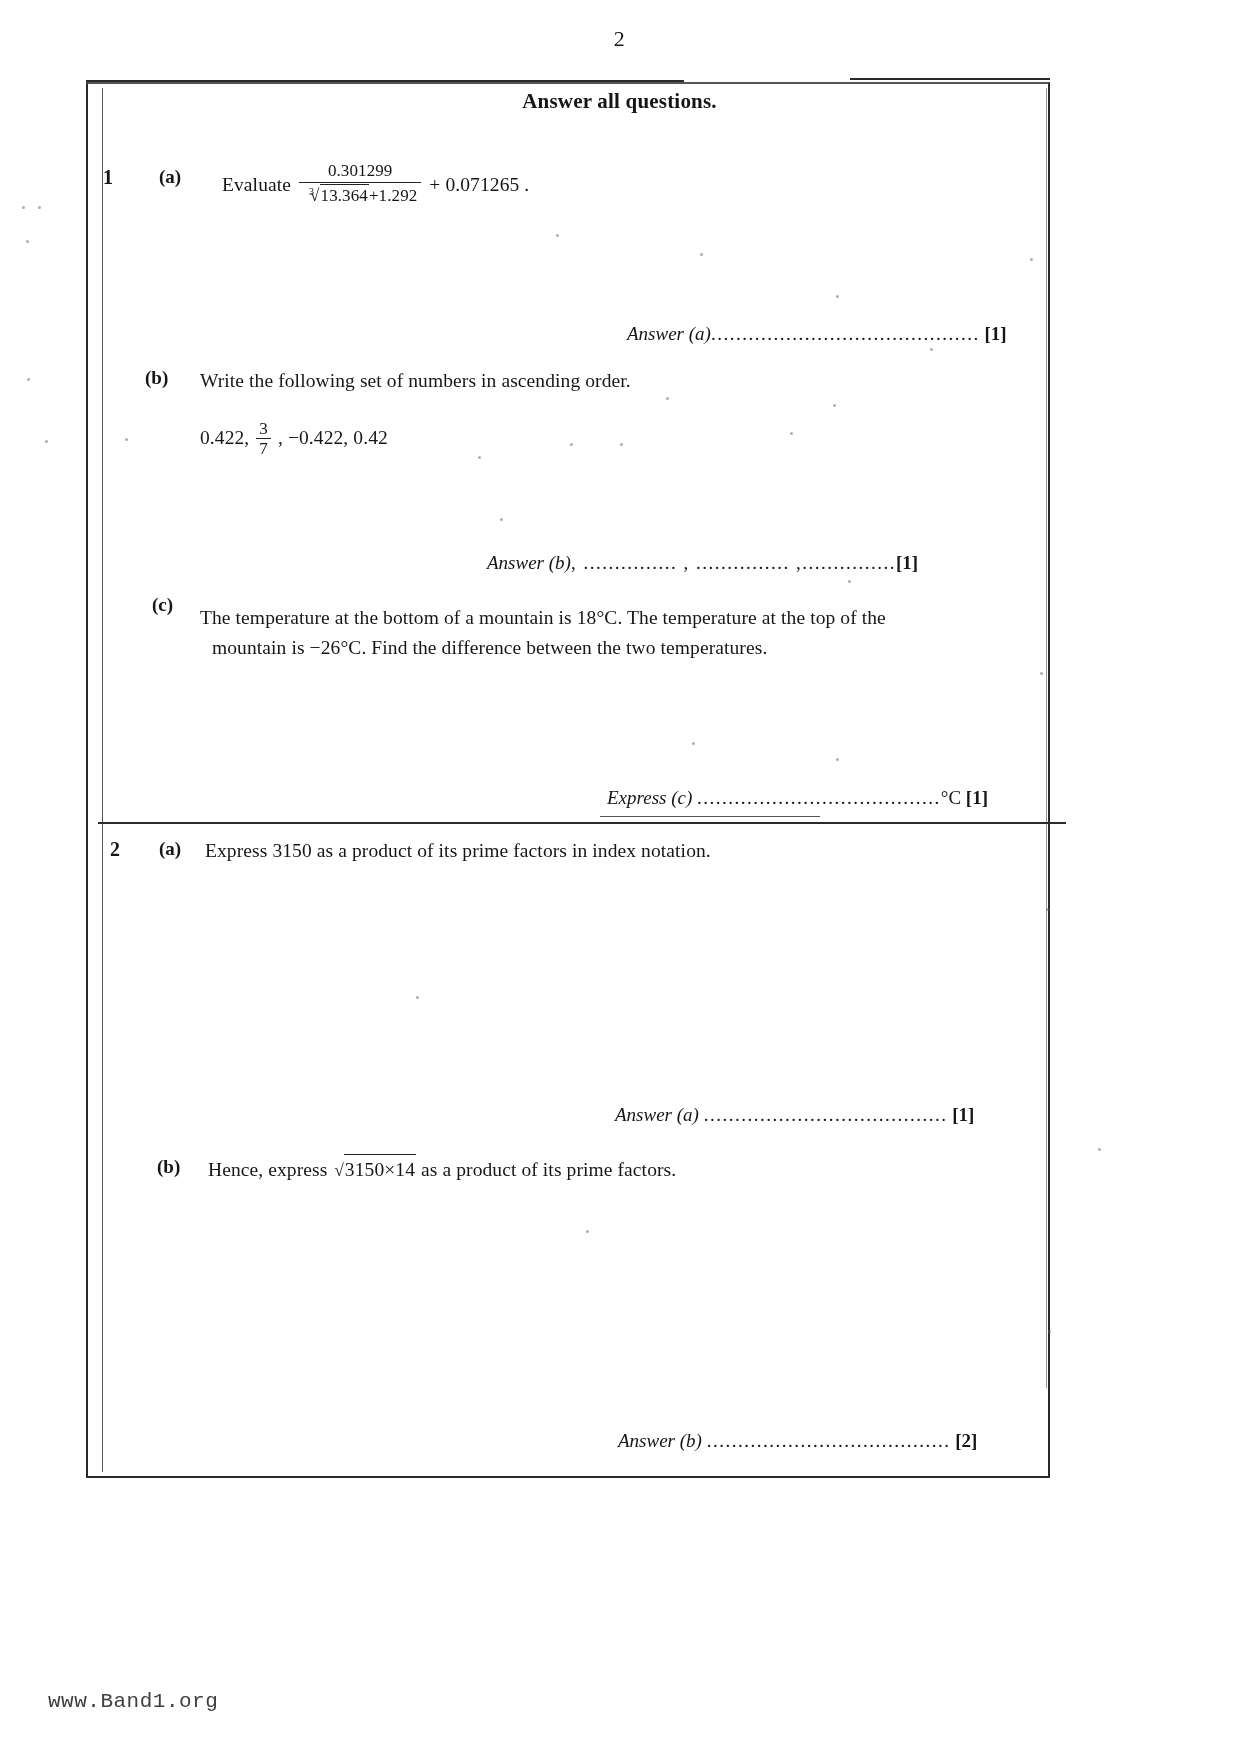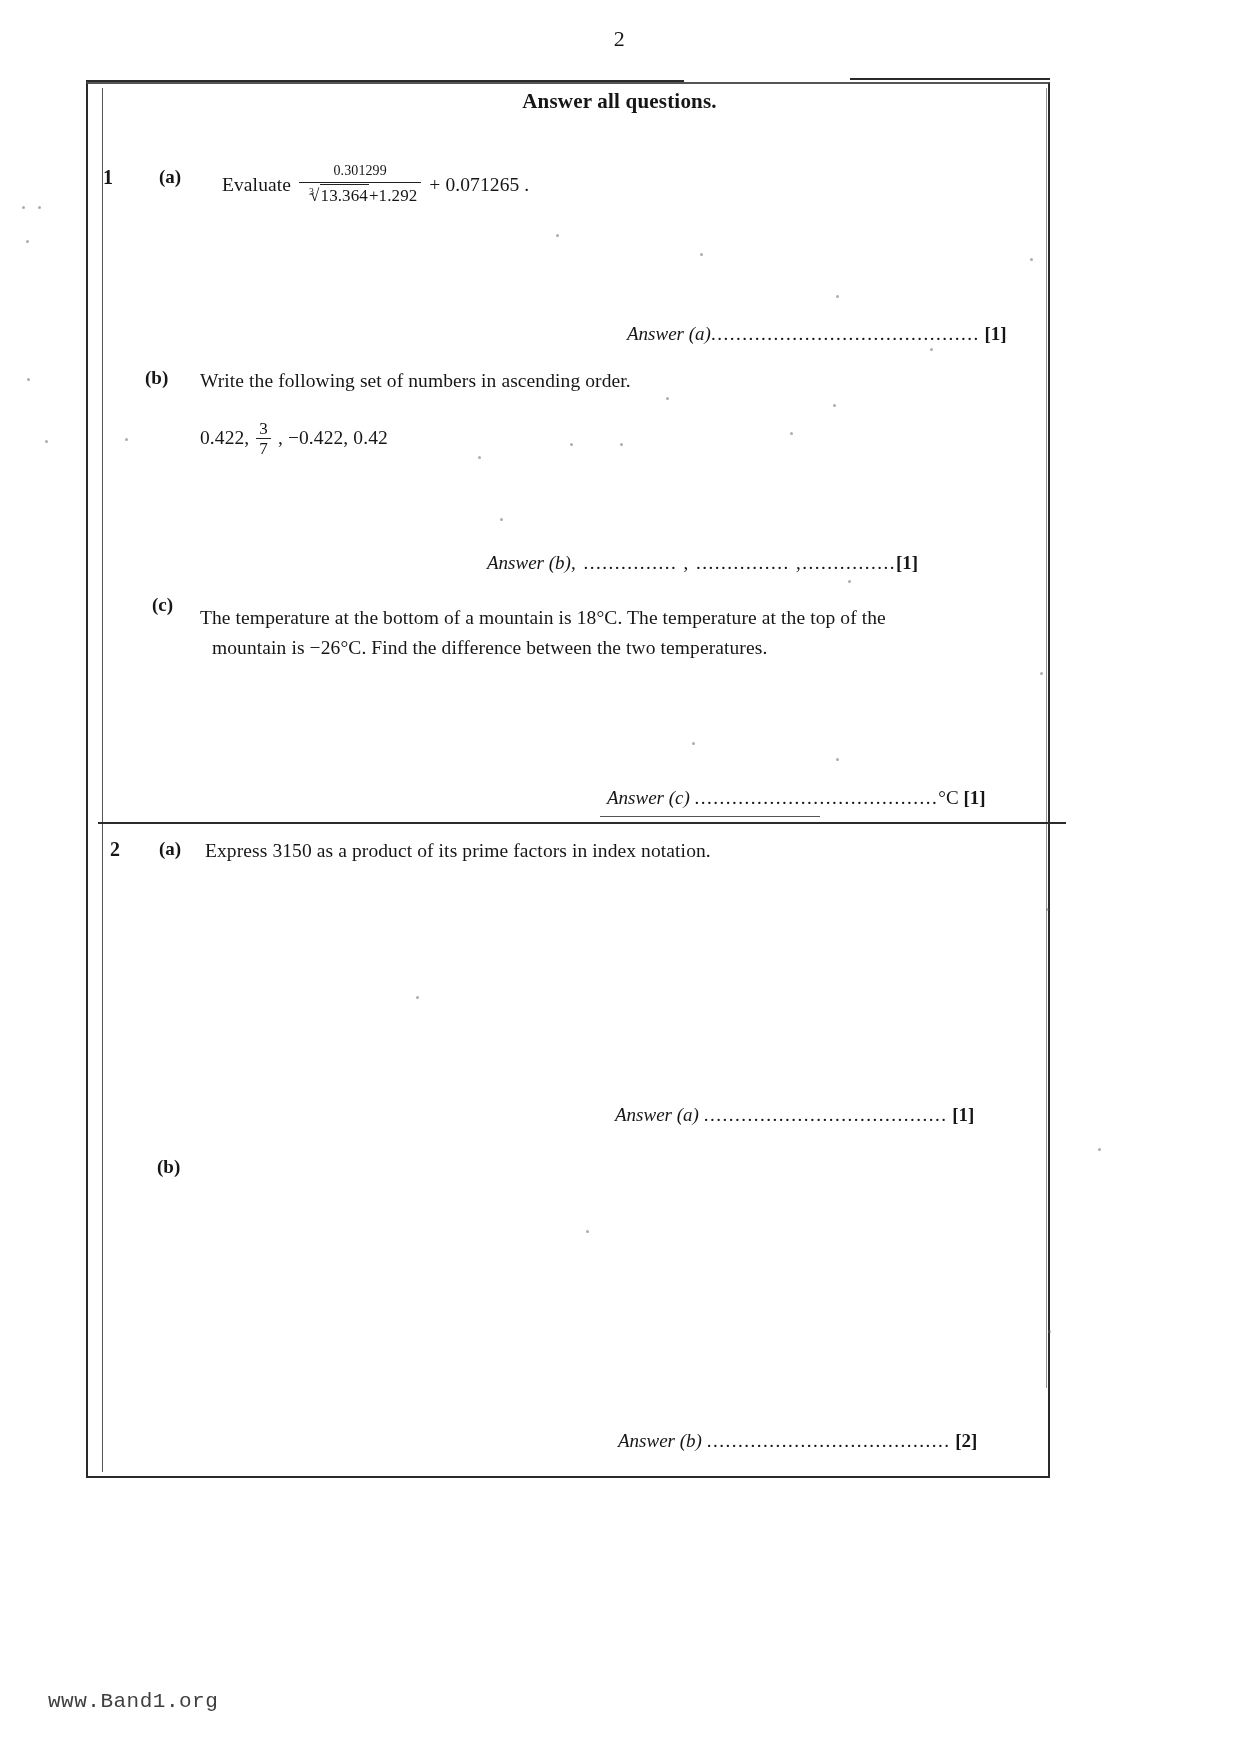--- a/index.html
+++ b/index.html
@@ -131,21 +131,21 @@
   .frac {
     display: inline-block;
     vertical-align: middle;
     text-align: center;
     position: relative;
     top: -2px;
     margin: 0 3px;
   }
   .frac .num {
     display: block;
-    font-size: 14px;
+    font-size: 17px;
     padding: 0 6px 1px 6px;
     border-bottom: 1.4px solid #222;
     line-height: 20px;
   }
   .frac .den {
     display: block;
     font-size: 17px;
     padding: 1px 4px 0 4px;
     line-height: 22px;
     white-space: nowrap;
@@ -272,33 +272,38 @@
 
   <div class="answer-line" style="left:487px; top:552px;text-align:right;">
     <span>Answer (b)</span><span class="dots">, ............... ,  ...............  ,...............</span><span class="marks">[1]</span>
   </div>
 
   <div class="part" style="left:152px; top:594px;">(c)</div>
   <div class="body-text" style="left:200px; top:592px; width:800px;margin-top:11px;">The temperature at the bottom of a mountain is 18°C. The temperature at the top of the</div>
   <div class="body-text" style="left:212px; top:633px; width:800px;">mountain is −26°C. Find the difference between the two temperatures.</div>
 
   <div class="answer-line" style="left:607px; top:787px;">
-    <span>Answer (c)</span> <span class="dots">.......................................</span><span class="unit">°C</span> <span class="marks">[1]</span>
+    <span>Express (c)</span> <span class="dots">.......................................</span><span class="unit">°C</span> <span class="marks">[1]</span>
   </div>
 
   <div class="qnum" style="left:110px; top:838px;">2</div>
 
   <div class="part" style="left:159px; top:838px;">(a)</div>
   <div class="body-text" style="left:205px; top:836px; width:800px;">Express 3150 as a product of its prime factors in index notation.</div>
 
   <div class="answer-line" style="left:615px; top:1104px;">
     <span>Answer (a)</span> <span class="dots">.......................................</span> <span class="marks">[1]</span>
   </div>
 
   <div class="part" style="left:157px; top:1156px;">(b)</div>
+  <div class="body-text" style="left:208px; top:1154px; width:800px;">
+    <span>Hence, express</span>
+    <span class="radical"><span class="rad-sym">√</span><span class="rad-body">3150×14</span></span>
+    <span>as a product of its prime factors.</span>
+  </div>
 
   <div class="answer-line" style="left:618px; top:1430px;">
     <span>Answer (b)</span> <span class="dots">.......................................</span> <span class="marks">[2]</span>
   </div>
 
   <div class="footer">www.Band1.org</div>
 
   <span class="speck" style="left:22px; top:206px; width:3px; height:3px;"></span>
   <span class="speck" style="left:38px; top:206px; width:3px; height:3px;"></span>
   <span class="speck" style="left:26px; top:240px; width:3px; height:3px;"></span>

